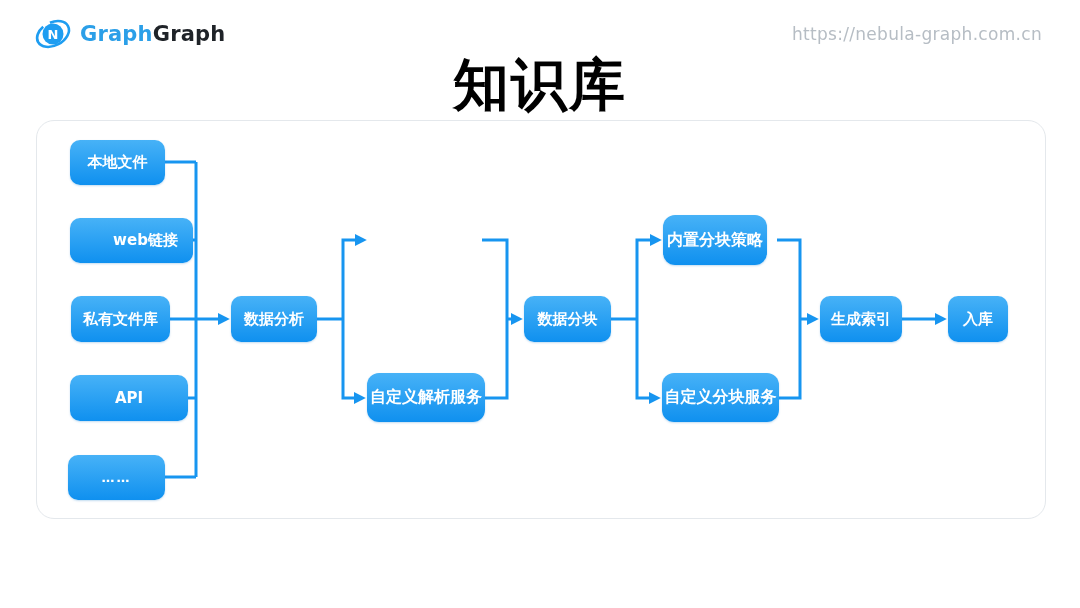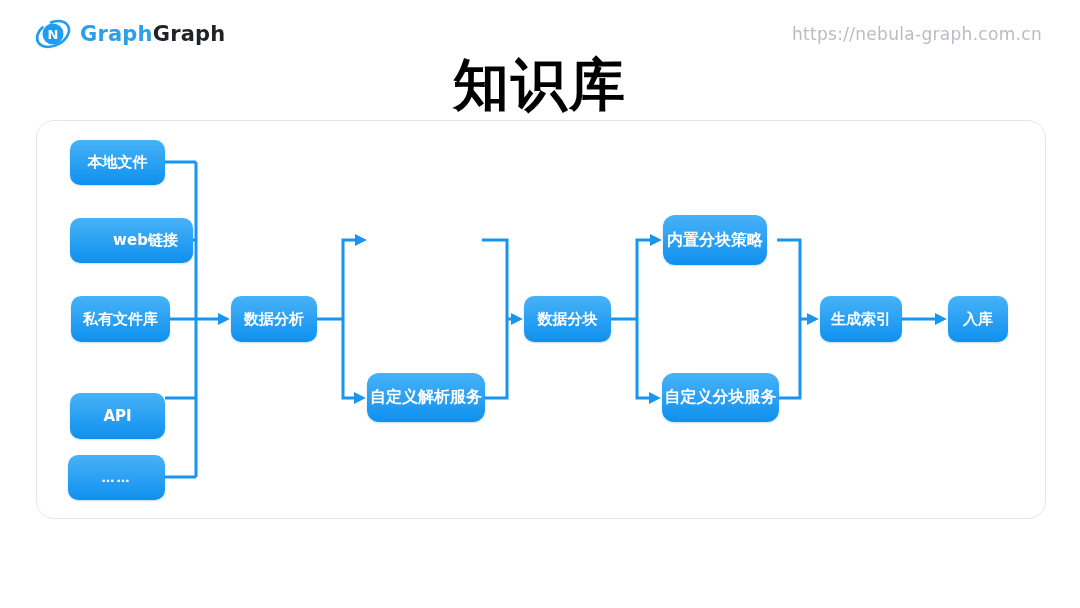--- a/index.html
+++ b/index.html
@@ -26,21 +26,21 @@
   
   .node{position:absolute;display:flex;align-items:center;justify-content:center;
         color:#ffffff;font-weight:700;text-align:left;
         background:linear-gradient(180deg,#47b2f7 0%,#0f90ef 100%);
         border-radius:10px;box-shadow:0 1px 2px rgba(20,120,200,.25);
         font-size:15px;}
   .node.big{border-radius:12px;font-size:16px;}
   .n0{left:70px;top:140px;width:95px;height:45px;}
   .n1{left:70px;top:218px;width:95px;height:45px;padding-left:28px;}
   .n2{left:71px;top:296px;width:99px;height:46px;}
-  .n3{left:70px;top:393px;width:95px;height:46px;}
+  .n3{left:70px;top:375px;width:118px;height:46px;}
   .n4{left:68px;top:455px;width:97px;height:45px;letter-spacing:2px;font-size:13px;}
   .n5{left:231px;top:296px;width:86px;height:46px;}
   .n6{left:368px;top:215px;width:114px;height:50px;}
   .n7{left:367px;top:373px;width:118px;height:49px;}
   .n8{left:524px;top:296px;width:87px;height:46px;}
   .n9{left:663px;top:215px;width:104px;height:50px;}
   .n10{left:662px;top:373px;width:117px;height:49px;}
   .n11{left:820px;top:296px;width:82px;height:46px;}
   .n12{left:948px;top:296px;width:60px;height:46px;}
 </style>

